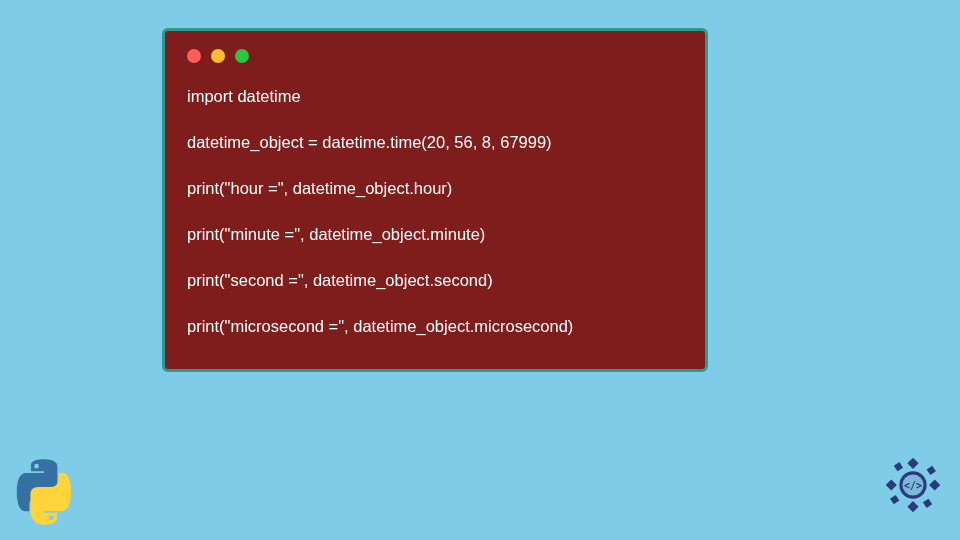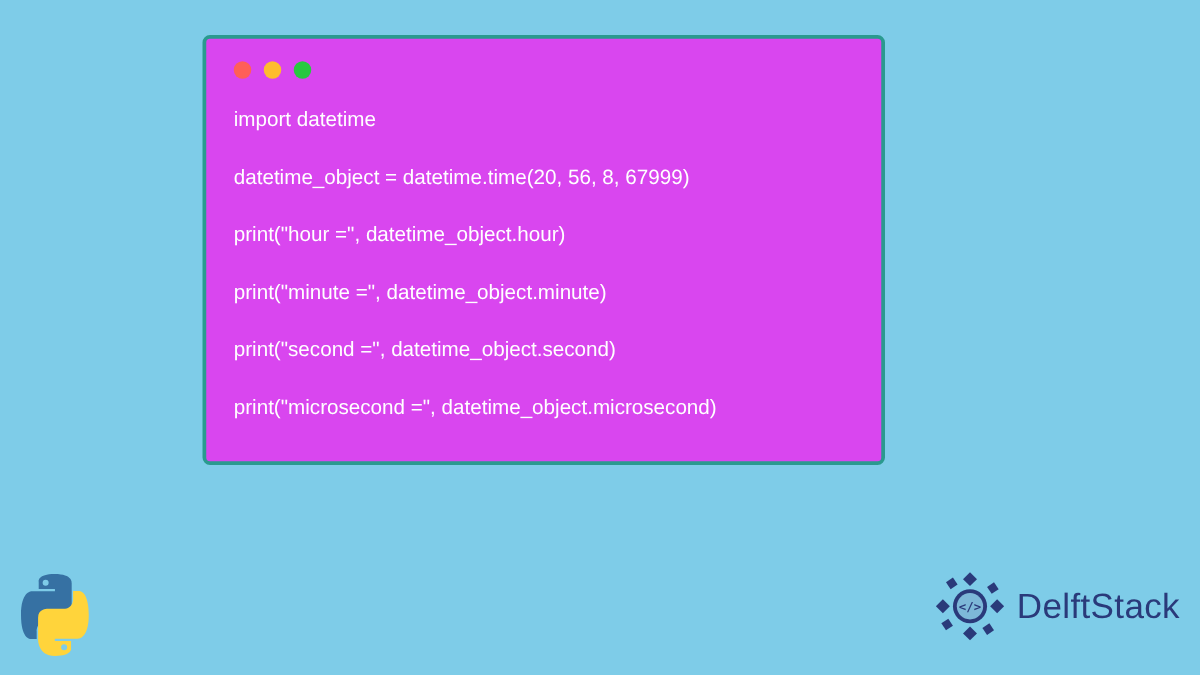--- a/index.html
+++ b/index.html
@@ -9,21 +9,21 @@
     background: #7ecce8;
     position: relative;
     font-family: -apple-system, BlinkMacSystemFont, "Segoe UI", Arial, sans-serif;
     overflow: hidden;
   }
   .code-card {
     position: absolute;
     left: 162px;
     top: 28px;
     width: 546px;
-    background: #d946ef;
+    background: #7f1d1d;
     border: 3px solid #2a9a8f;
     border-radius: 6px;
     padding: 18px 22px 30px 22px;
   }
   .traffic-lights {
     display: flex;
     gap: 10px;
     margin-bottom: 22px;
   }
   .dot {
@@ -90,14 +90,13 @@
         <path d="M0,44 L-9,35 L0,26 L9,35 Z"></path>
         <path d="M-31,31 L-37,22 L-28,16 L-22,25 Z"></path>
         <path d="M-44,0 L-35,-9 L-26,0 L-35,9 Z"></path>
         <path d="M-31,-31 L-22,-37 L-16,-28 L-25,-22 Z"></path>
       </g>
       <circle r="22" fill="#2a3a7a"></circle>
       <circle r="17" fill="#7db8d8"></circle>
       <text x="0" y="6" text-anchor="middle" font-size="16" font-family="monospace" fill="#2a3a7a" font-weight="bold">&lt;/&gt;</text>
     </g>
   </svg>
-  <span class="delft-text">DelftStack</span>
 </div>
 
 </body></html>

